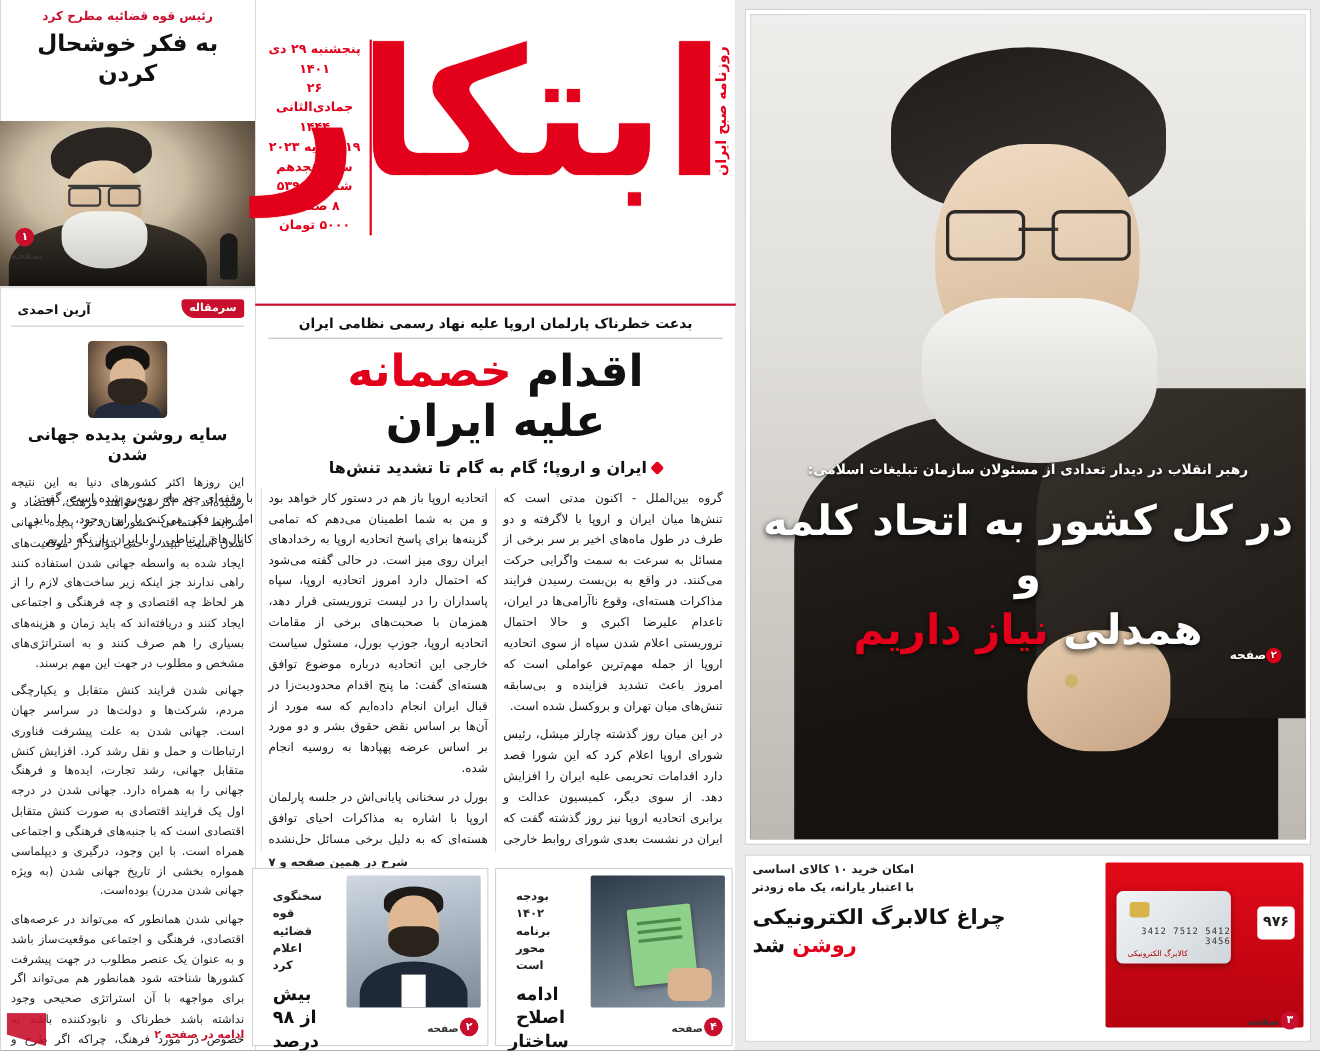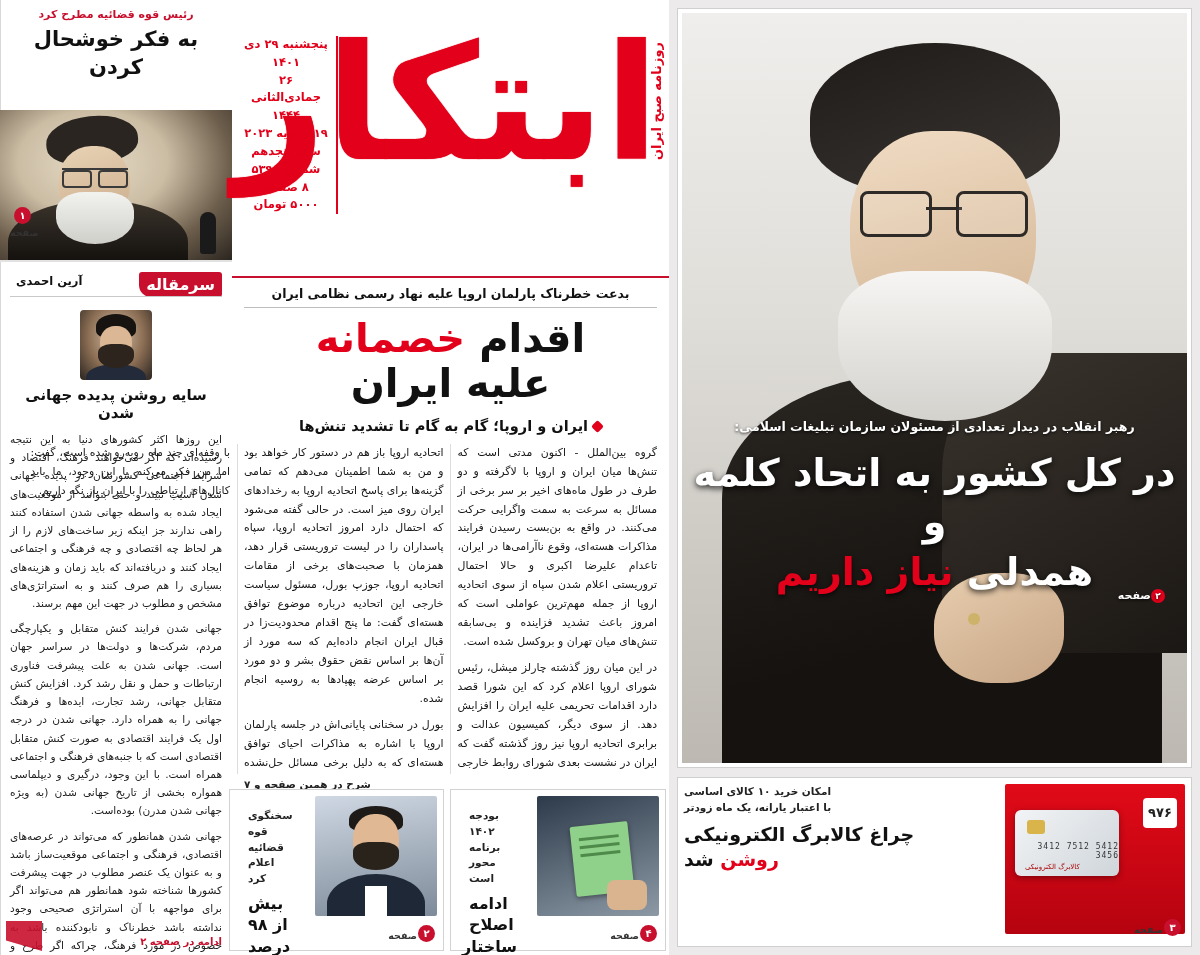--- a/index.html
+++ b/index.html
@@ -95,21 +95,21 @@
   .editorial {
     position: relative;
     width: 232px; height: 693px;
     padding: 8px 10px 10px 10px;
   }
   .ed-head {
     position: relative; height: 34px; margin-bottom: 4px;
   }
   .ed-tag {
     position: absolute; right: 0; top: 2px;
-    background: #c8102e; color: #fff; font-size: 16px; font-weight: bold;
+    background: #c8102e; color: #fff; font-size: 10px; font-weight: bold;
     padding: 3px 7px; border-radius: 3px 3px 3px 12px;
   }
   .ed-author {
     position: absolute; left: 6px; top: 4px;
     font-size: 11.5px; color: #111; font-weight: bold;
   }
   .ed-rule {
     position: absolute; right: 0; left: 0; top: 26px; height: 1px; background: #c9c9c9;
   }
   .ed-photo {
@@ -243,21 +243,21 @@
 
   .th-card { background: linear-gradient(180deg,#e10a18,#b5030f); position: relative; }
   .th-card .plastic {
     position:absolute; left:10px; top:26px; width:104px; height:66px;
     background: linear-gradient(135deg,#f2f4f6,#cfd5da); border-radius:6px;
     box-shadow: 0 2px 6px rgba(0,0,0,.35);
   }
   .th-card .chip { position:absolute; left:12px; top:10px; width:18px; height:14px; background:#d8b44a; border-radius:3px; }
   .th-card .num { position:absolute; left:10px; bottom:16px; font-size:8px; color:#333; letter-spacing:1px; font-family:"DejaVu Sans Mono", monospace; }
   .th-card .brandline { position:absolute; left:10px; bottom:5px; font-size:7px; color:#a00; }
-  .th-card .badge976 { position:absolute; right:8px; top:14px; width:34px; height:30px; background:#fff; border-radius:4px; color:#222; font-size:13px; font-weight:bold; text-align:center; line-height:30px; }
+  .th-card .badge976 { position:absolute; right:8px; top:40px; width:34px; height:30px; background:#fff; border-radius:4px; color:#222; font-size:13px; font-weight:bold; text-align:center; line-height:30px; }
 
   
   .right-col {
     position: absolute; left: 669px; top: 0;
     width: 531px; height: 955px;
     background: #eceaea;
     padding: 8px;
   }
   .leader-frame {
     position: relative; width: 515px; height: 760px;

